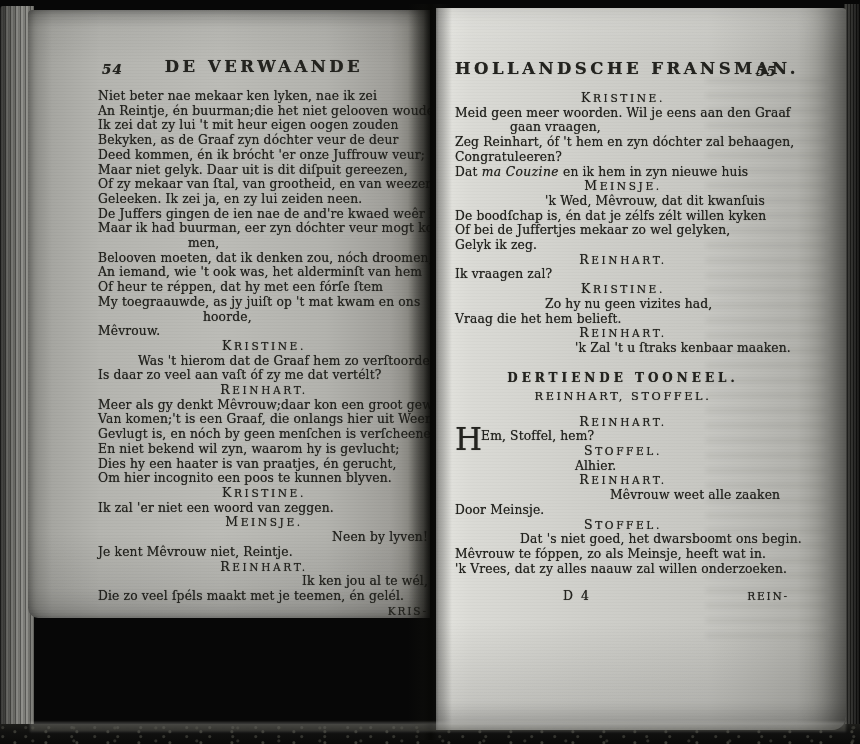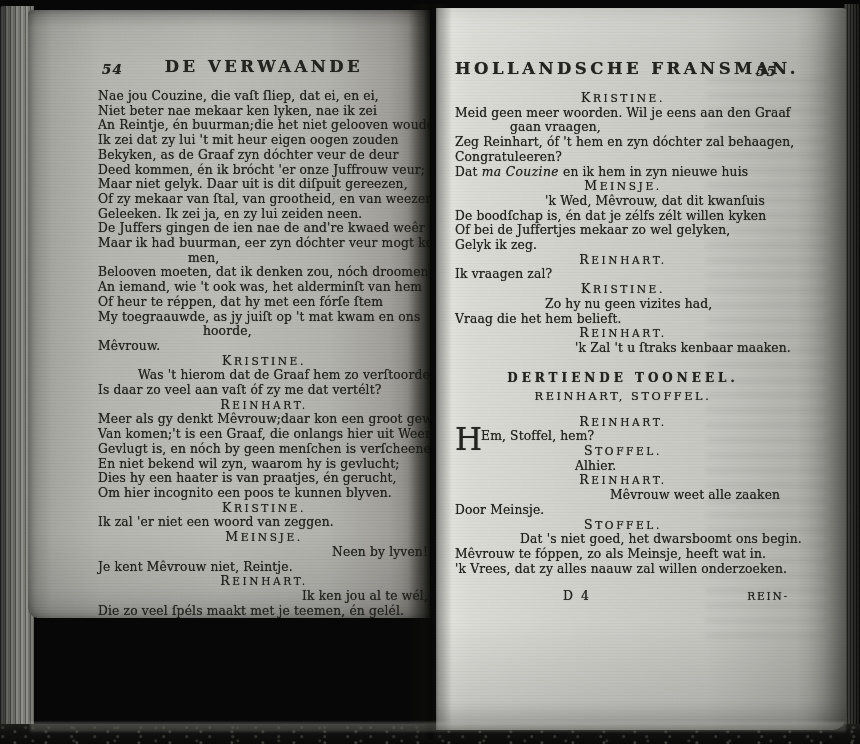--- a/index.html
+++ b/index.html
@@ -105,21 +105,20 @@
   <div class="fore-edge-right"></div>
   <div class="table-surface"></div>
 
   <div class="page page-left">
     <div class="textblock tb-left">
       <div class="runhead">
         <span class="pageno pageno-left">54</span>
         <span class="title">DE VERWAANDE</span>
       </div>
       <div>
-          <div class="line">Nae jou Couzine, die vaſt ſliep, dat ei, en ei,</div>
           <div class="line">Niet beter nae mekaar ken lyken, nae ik zei</div>
           <div class="line">An Reintje, én buurman;die het niet gelooven wouden.</div>
           <div class="line">Ik zei dat zy lui 't mit heur eigen oogen zouden</div>
           <div class="line">Bekyken, as de Graaf zyn dóchter veur de deur</div>
           <div class="line">Deed kommen, én ik brócht 'er onze Juffrouw veur;</div>
           <div class="line">Maar niet gelyk. Daar uit is dit diſpuit gereezen,</div>
           <div class="line">Of zy mekaar van ſtal, van grootheid, en van weezen</div>
           <div class="line">Geleeken. Ik zei ja, en zy lui zeiden neen.</div>
           <div class="line">De Juffers gingen de ien nae de and're kwaed weêr heen.</div>
           <div class="line">Maar ik had buurman, eer zyn dóchter veur mogt ko-</div>

